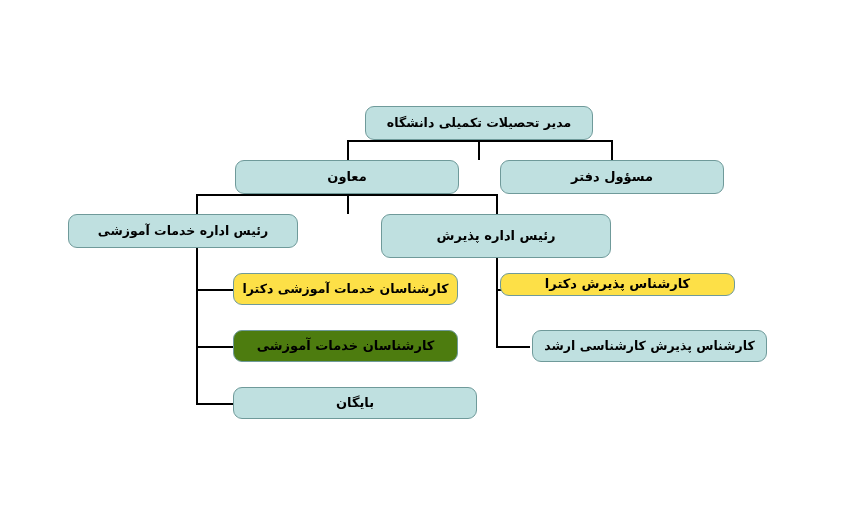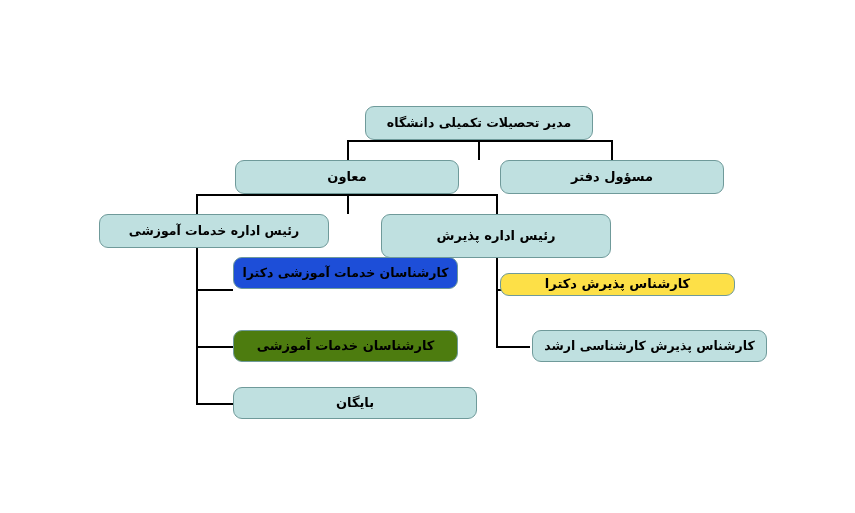--- a/index.html
+++ b/index.html
@@ -66,19 +66,19 @@
     <div class="connector h" style="left: 496px; top: 289px; width: 34px; background: rgb(0, 0, 0);"></div>
     <div class="connector h" style="left: 496px; top: 346px; width: 34px; background: rgb(0, 0, 0);"></div>
     <div class="connector v" style="left: 196px; top: 248px; height: 157px; background: rgb(0, 0, 0);"></div>
     <div class="connector h" style="left: 196px; top: 289px; width: 37px; background: rgb(0, 0, 0);"></div>
     <div class="connector h" style="left: 196px; top: 346px; width: 37px; background: rgb(0, 0, 0);"></div>
     <div class="connector h" style="left: 196px; top: 403px; width: 37px; background: rgb(0, 0, 0);"></div>
     <div class="node small" style="left: 365px; top: 106px; width: 228px; height: 34px; background: rgb(191, 224, 224); border-color: rgb(111, 154, 154);">مدیر تحصیلات تکمیلی دانشگاه</div>
     <div class="node" style="left: 500px; top: 160px; width: 224px; height: 34px; background: rgb(191, 224, 224); border-color: rgb(111, 154, 154);">مسؤول دفتر</div>
     <div class="node" style="left: 235px; top: 160px; width: 224px; height: 34px; background: rgb(191, 224, 224); border-color: rgb(111, 154, 154);">معاون</div>
     <div class="node" style="left: 381px; top: 214px; width: 230px; height: 44px; background: rgb(191, 224, 224); border-color: rgb(111, 154, 154);">رئیس اداره پذیرش</div>
-    <div class="node small" style="left: 99px; top: 214px; width: 230px; height: 34px; background: rgb(191, 224, 224); border-color: rgb(111, 154, 154);">رئیس اداره خدمات آموزشی</div>
+    <div class="node small" style="left: 68px; top: 214px; width: 230px; height: 34px; background: rgb(191, 224, 224); border-color: rgb(111, 154, 154);">رئیس اداره خدمات آموزشی</div>
     <div class="node" style="left: 500px; top: 273px; width: 235px; height: 23px; background: #fde047; border-color: rgb(111, 154, 154);">کارشناس پذیرش دکترا</div>
     <div class="node small" style="left: 532px; top: 330px; width: 235px; height: 32px; background: rgb(191, 224, 224); border-color: rgb(111, 154, 154);">کارشناس پذیرش کارشناسی ارشد</div>
-    <div class="node small" style="left: 233px; top: 257px; width: 225px; height: 32px; background: #1d4ed8; border-color: rgb(111, 154, 154);">کارشناسان خدمات آموزشی دکترا</div>
+    <div class="node small" style="left: 233px; top: 273px; width: 225px; height: 32px; background: #fde047; border-color: rgb(111, 154, 154);">کارشناسان خدمات آموزشی دکترا</div>
     <div class="node" style="left: 233px; top: 330px; width: 225px; height: 32px; background: #4d7c0f; border-color: rgb(111, 154, 154);">کارشناسان خدمات آموزشی</div>
     <div class="node" style="left: 233px; top: 387px; width: 244px; height: 32px; background: rgb(191, 224, 224); border-color: rgb(111, 154, 154);">بایگان</div>
   </div>
 
 </body></html>

